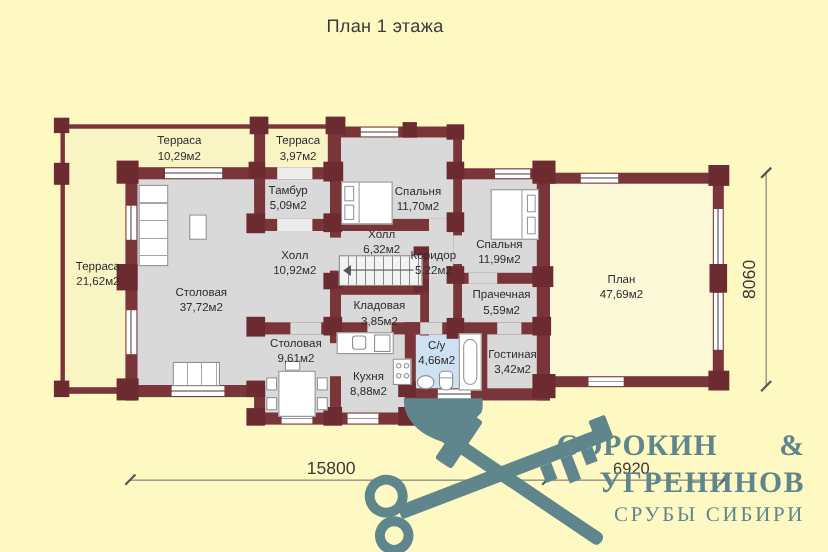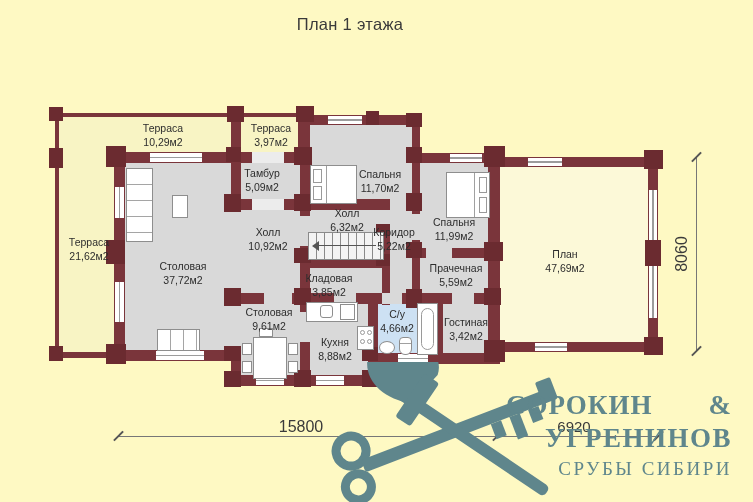--- a/index.html
+++ b/index.html
@@ -226,21 +226,21 @@
     <div class="a2">11,70м2</div>
   </div>
   <div class="rl" style="left:312px;top:207px;width:70px;">
     <div>Холл</div>
     <div class="a2">6,32м2</div>
   </div>
   <div class="rl" style="left:358px;top:226px;width:72px;">
     <div>Коридор</div>
     <div class="a2">5,22м2</div>
   </div>
-  <div class="rl" style="left:290px;top:272px;width:78px;">
+  <div class="rl" style="left:306px;top:272px;width:78px;">
     <div>Кладовая</div>
     <div class="a2">3,85м2</div>
   </div>
   <div class="rl" style="left:418px;top:216px;width:72px;">
     <div>Спальня</div>
     <div class="a2">11,99м2</div>
   </div>
   <div class="rl" style="left:416px;top:262px;width:80px;">
     <div>Прачечная</div>
     <div class="a2">5,59м2</div>

